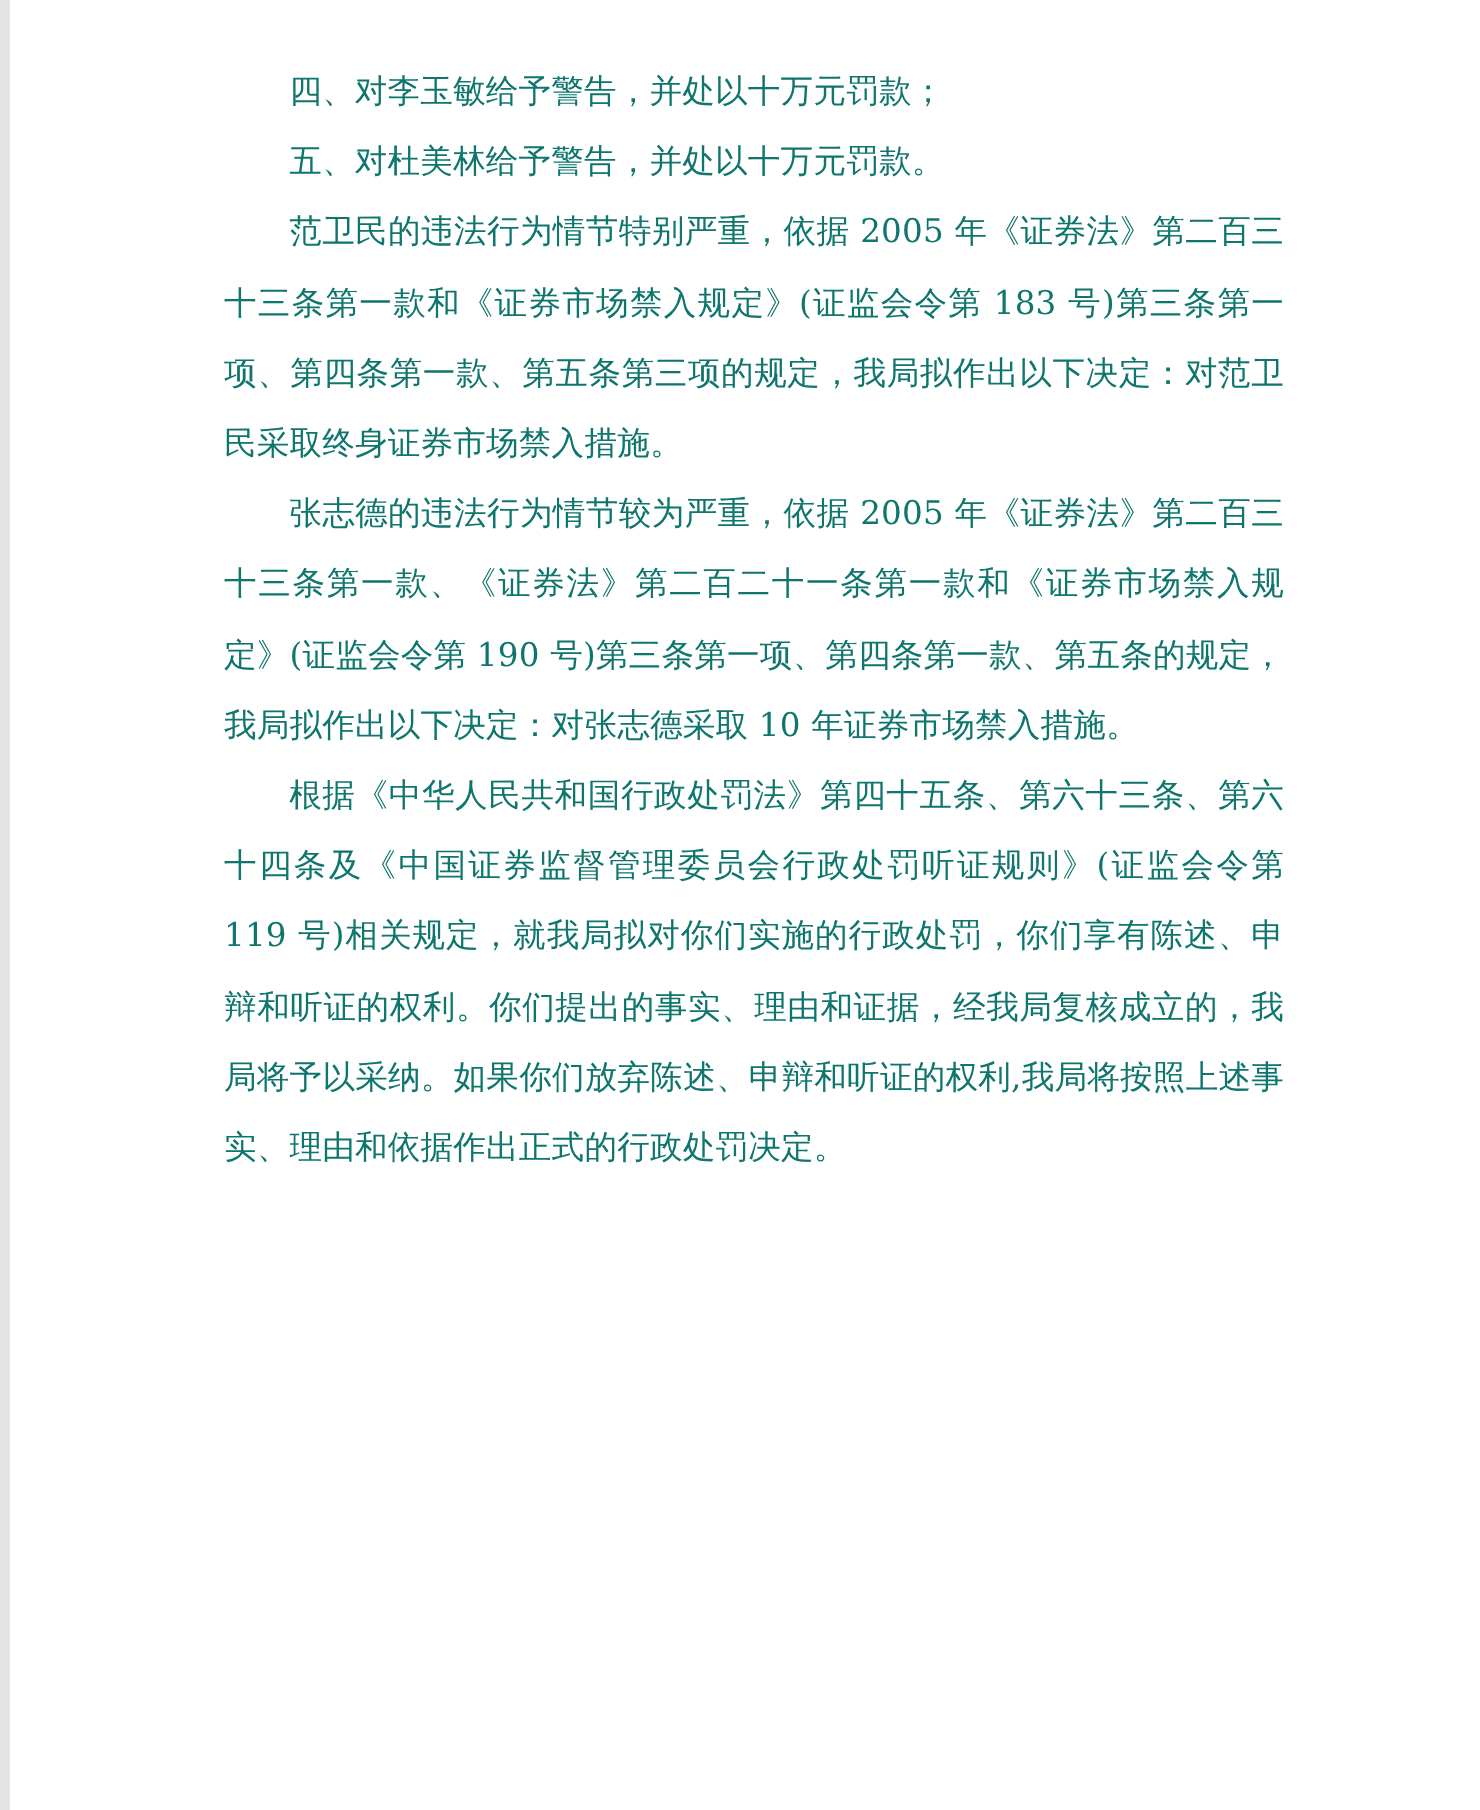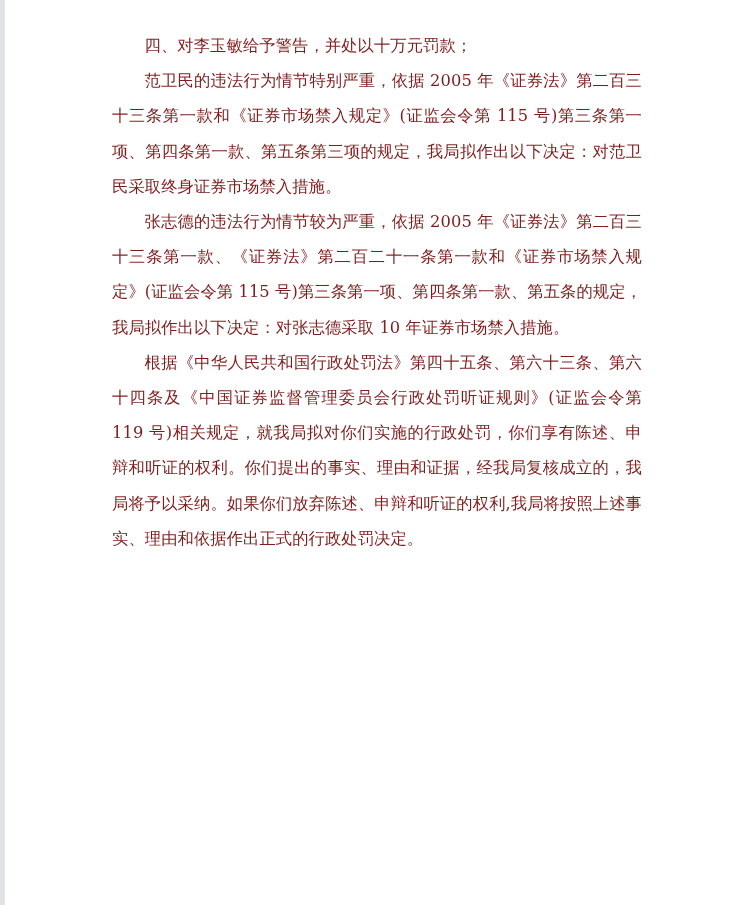--- a/index.html
+++ b/index.html
@@ -34,40 +34,41 @@
   #doc-body {
     position: absolute;
     left: 112px;
     top: 28px;
     width: 530px;
   }
   .para {
     margin: 0;
     font-size: 16.3px;
     line-height: 35.2px;
-    color: #7f1d1d;
+    color: #0f766e;
     text-align: justify;
     text-justify: inter-ideograph;
     text-indent: 2em;
     letter-spacing: 0.1px;
   }
 </style>
 </head>
 <body>
 
 <div id="left-edge-strip"></div>
 
 <div id="page">
   <div id="doc-body">
 
     <p class="para">四、对李玉敏给予警告，并处以十万元罚款；</p>
 
+    <p class="para">五、对杜美林给予警告，并处以十万元罚款。</p>
 
-    <p class="para">范卫民的违法行为情节特别严重，依据 2005 年《证券法》第二百三十三条第一款和《证券市场禁入规定》(证监会令第 115 号)第三条第一项、第四条第一款、第五条第三项的规定，我局拟作出以下决定：对范卫民采取终身证券市场禁入措施。</p>
+    <p class="para">范卫民的违法行为情节特别严重，依据 2005 年《证券法》第二百三十三条第一款和《证券市场禁入规定》(证监会令第 183 号)第三条第一项、第四条第一款、第五条第三项的规定，我局拟作出以下决定：对范卫民采取终身证券市场禁入措施。</p>
 
 
-    <p class="para">张志德的违法行为情节较为严重，依据 2005 年《证券法》第二百三十三条第一款、《证券法》第二百二十一条第一款和《证券市场禁入规定》(证监会令第 115 号)第三条第一项、第四条第一款、第五条的规定，我局拟作出以下决定：对张志德采取 10 年证券市场禁入措施。</p>
+    <p class="para">张志德的违法行为情节较为严重，依据 2005 年《证券法》第二百三十三条第一款、《证券法》第二百二十一条第一款和《证券市场禁入规定》(证监会令第 190 号)第三条第一项、第四条第一款、第五条的规定，我局拟作出以下决定：对张志德采取 10 年证券市场禁入措施。</p>
 
 
     <p class="para">根据《中华人民共和国行政处罚法》第四十五条、第六十三条、第六十四条及《中国证券监督管理委员会行政处罚听证规则》(证监会令第 119 号)相关规定，就我局拟对你们实施的行政处罚，你们享有陈述、申辩和听证的权利。你们提出的事实、理由和证据，经我局复核成立的，我局将予以采纳。如果你们放弃陈述、申辩和听证的权利,我局将按照上述事实、理由和依据作出正式的行政处罚决定。</p>
 
   </div>
 </div>
 
 </body></html>

